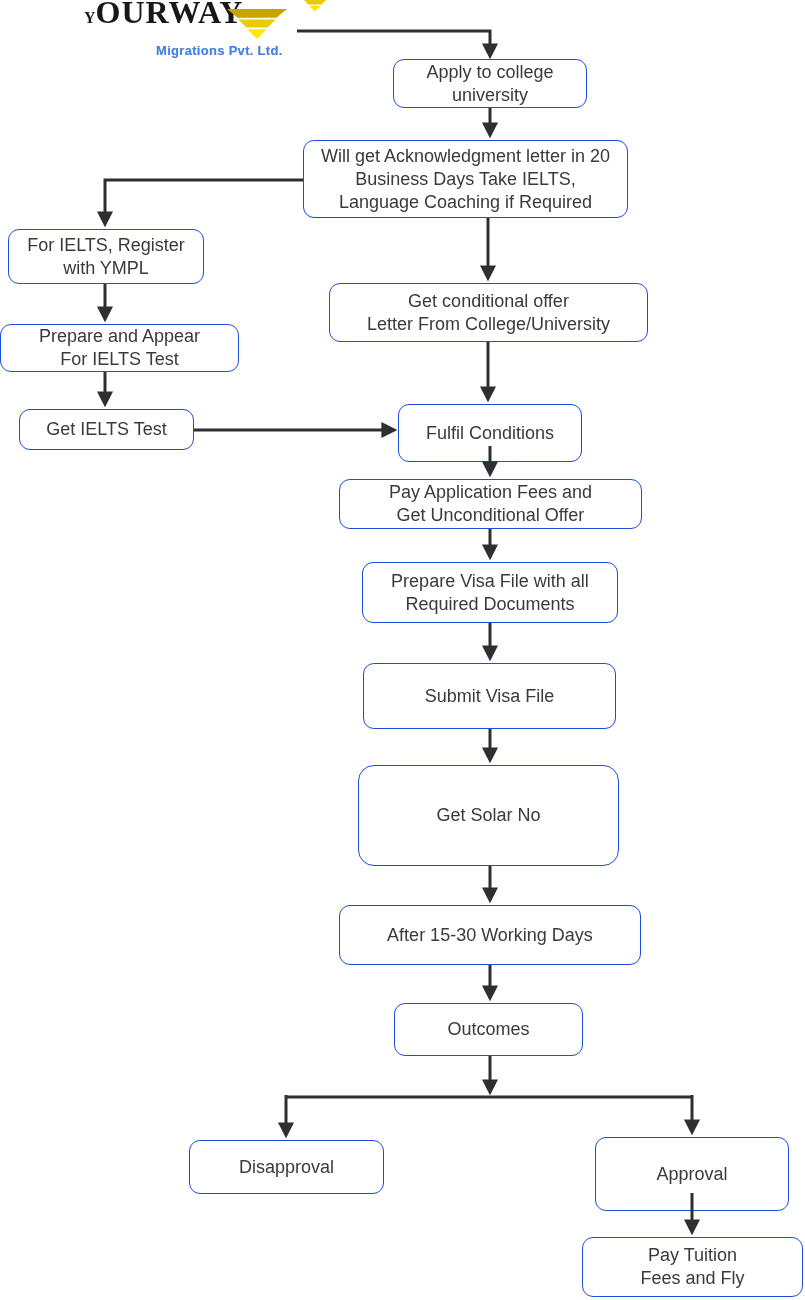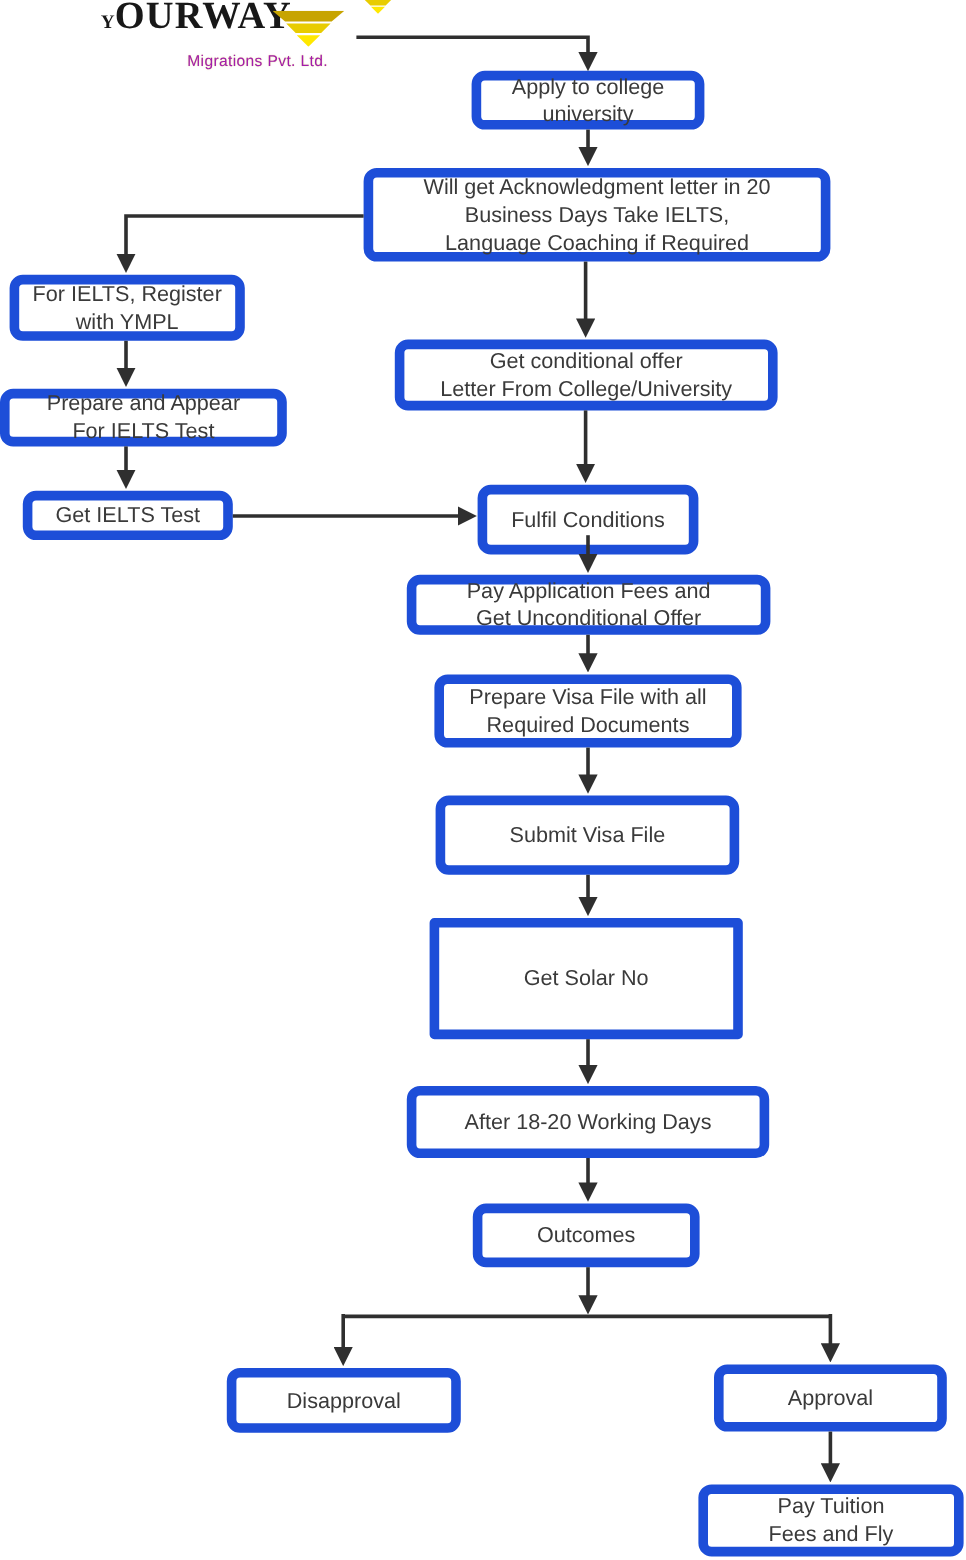--- a/index.html
+++ b/index.html
@@ -3,40 +3,40 @@
 <meta charset="utf-8">
 <style>
   html,body{margin:0;padding:0;background:#fff;}
   #canvas{
     position:relative;width:805px;height:1300px;background:#ffffff;
     overflow:hidden;font-family:"Liberation Sans",sans-serif;
   }
   
   .node{
     position:absolute;box-sizing:border-box;
-    border:8px solid #1d4ed8;border-radius:11px;background:#ffffff;
+    border:1px solid #1d4ed8;border-radius:11px;background:#ffffff;
     display:flex;align-items:center;justify-content:center;
     text-align:center;white-space:pre-line;
     font-size:18px;line-height:23px;color:#3a3a3a;
     padding:1px 4px;
   }
   
   #wires{position:absolute;left:0;top:0;pointer-events:none;}
   #wires polyline{fill:none;stroke:#2f2f2f;stroke-width:3;}
   
   .logo{position:absolute;left:84px;top:0px;width:250px;height:62px;}
   .logo-word{
     position:absolute;left:0;top:-6px;white-space:nowrap;
     font-family:"Liberation Serif",serif;font-weight:bold;color:#181818;
   }
   .logo-rest{font-size:32px;letter-spacing:1px;}
   .logo-subtitle{
     position:absolute;left:72px;top:43px;
-    font-family:"Liberation Sans",sans-serif;font-weight:normal;
-    font-size:13px;color:#a21caf;letter-spacing:0.3px;
+    font-family:"Liberation Sans",sans-serif;font-weight:bold;
+    font-size:13px;color:#3b82f6;letter-spacing:0.3px;
     text-shadow:0 0 1px rgba(200,170,0,0.55);
   }
   .funnel{position:absolute;}
 </style>
 </head>
 <body>
 
 <div id="canvas">
 
   <div class="logo">
@@ -50,41 +50,41 @@
   </div>
 
   <svg class="funnel" style="left:297px;top:-7px" width="36" height="19" viewBox="0 0 34 17">
     <polygon points="0,0 34,0 28,5 6,5" fill="#c7a400"></polygon>
     <polygon points="6.5,6 27.5,6 23,10.5 11,10.5" fill="#e8cc00"></polygon>
     <polygon points="11.5,11.5 22.5,11.5 17,17" fill="#ffe800"></polygon>
   </svg>
 
   <div class="node" style="left:393px;top:59px;width:194px;height:49px">Apply to college
 university</div>
-  <div class="node" style="left:303px;top:140px;width:389px;height:78px">Will get Acknowledgment letter in 20
+  <div class="node" style="left:303px;top:140px;width:325px;height:78px">Will get Acknowledgment letter in 20
 Business Days Take IELTS,
 Language Coaching if Required</div>
   <div class="node" style="left:8px;top:229px;width:196px;height:55px">For IELTS, Register
 with YMPL</div>
   <div class="node" style="left:0px;top:324px;width:239px;height:48px">Prepare and Appear
 For IELTS Test</div>
   <div class="node" style="left:19px;top:409px;width:175px;height:41px">Get IELTS Test</div>
   <div class="node" style="left:329px;top:283px;width:319px;height:59px">Get conditional offer
 Letter From College/University</div>
   <div class="node" style="left:398px;top:404px;width:184px;height:58px">Fulfil Conditions</div>
   <div class="node" style="left:339px;top:479px;width:303px;height:50px">Pay Application Fees and
 Get Unconditional Offer</div>
   <div class="node" style="left:362px;top:562px;width:256px;height:61px">Prepare Visa File with all
 Required Documents</div>
   <div class="node" style="left:363px;top:663px;width:253px;height:66px">Submit Visa File</div>
-  <div class="node" style="left:358px;top:765px;width:261px;height:101px;border-radius:4px">Get Solar No</div>
-  <div class="node" style="left:339px;top:905px;width:302px;height:60px">After 18-20 Working Days</div>
+  <div class="node" style="left:358px;top:765px;width:261px;height:101px;border-radius:16px">Get Solar No</div>
+  <div class="node" style="left:339px;top:905px;width:302px;height:60px">After 15-30 Working Days</div>
   <div class="node" style="left:189px;top:1140px;width:195px;height:54px">Disapproval</div>
   <div class="node" style="left:394px;top:1003px;width:189px;height:53px">Outcomes</div>
-  <div class="node" style="left:595px;top:1137px;width:194px;height:56px">Approval</div>
+  <div class="node" style="left:595px;top:1137px;width:194px;height:74px">Approval</div>
   <div class="node" style="left:582px;top:1237px;width:221px;height:60px">Pay Tuition
 Fees and Fly</div>
 
   <svg id="wires" width="805" height="1300" viewBox="0 0 805 1300">
     <defs>
       <marker id="ah" viewBox="0 0 10 10" refX="1" refY="5" markerWidth="16" markerHeight="16" markerUnits="userSpaceOnUse" orient="auto">
         <path d="M0,0 L10,5 L0,10 z" fill="#2f2f2f"></path>
       </marker>
     </defs>
     <polyline points="297,31 490,31 490,45" marker-end="url(#ah)"></polyline>

